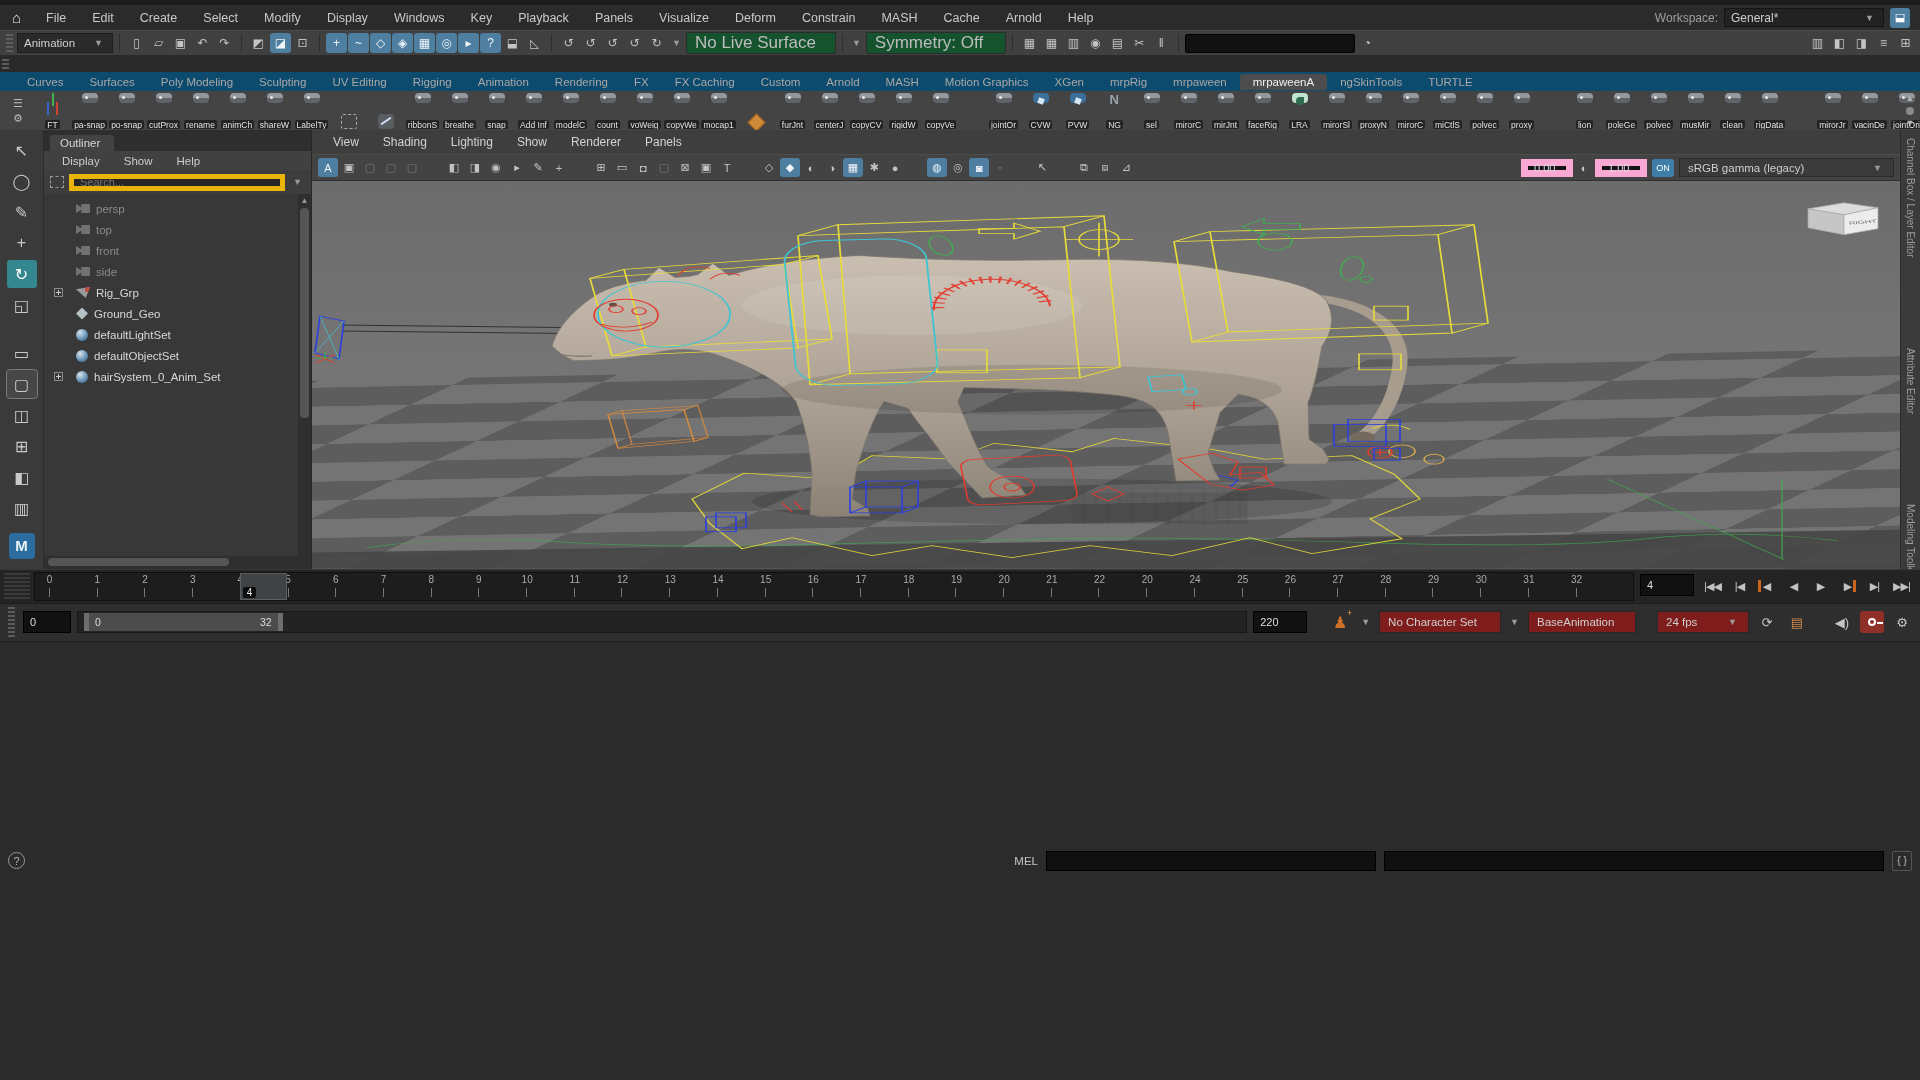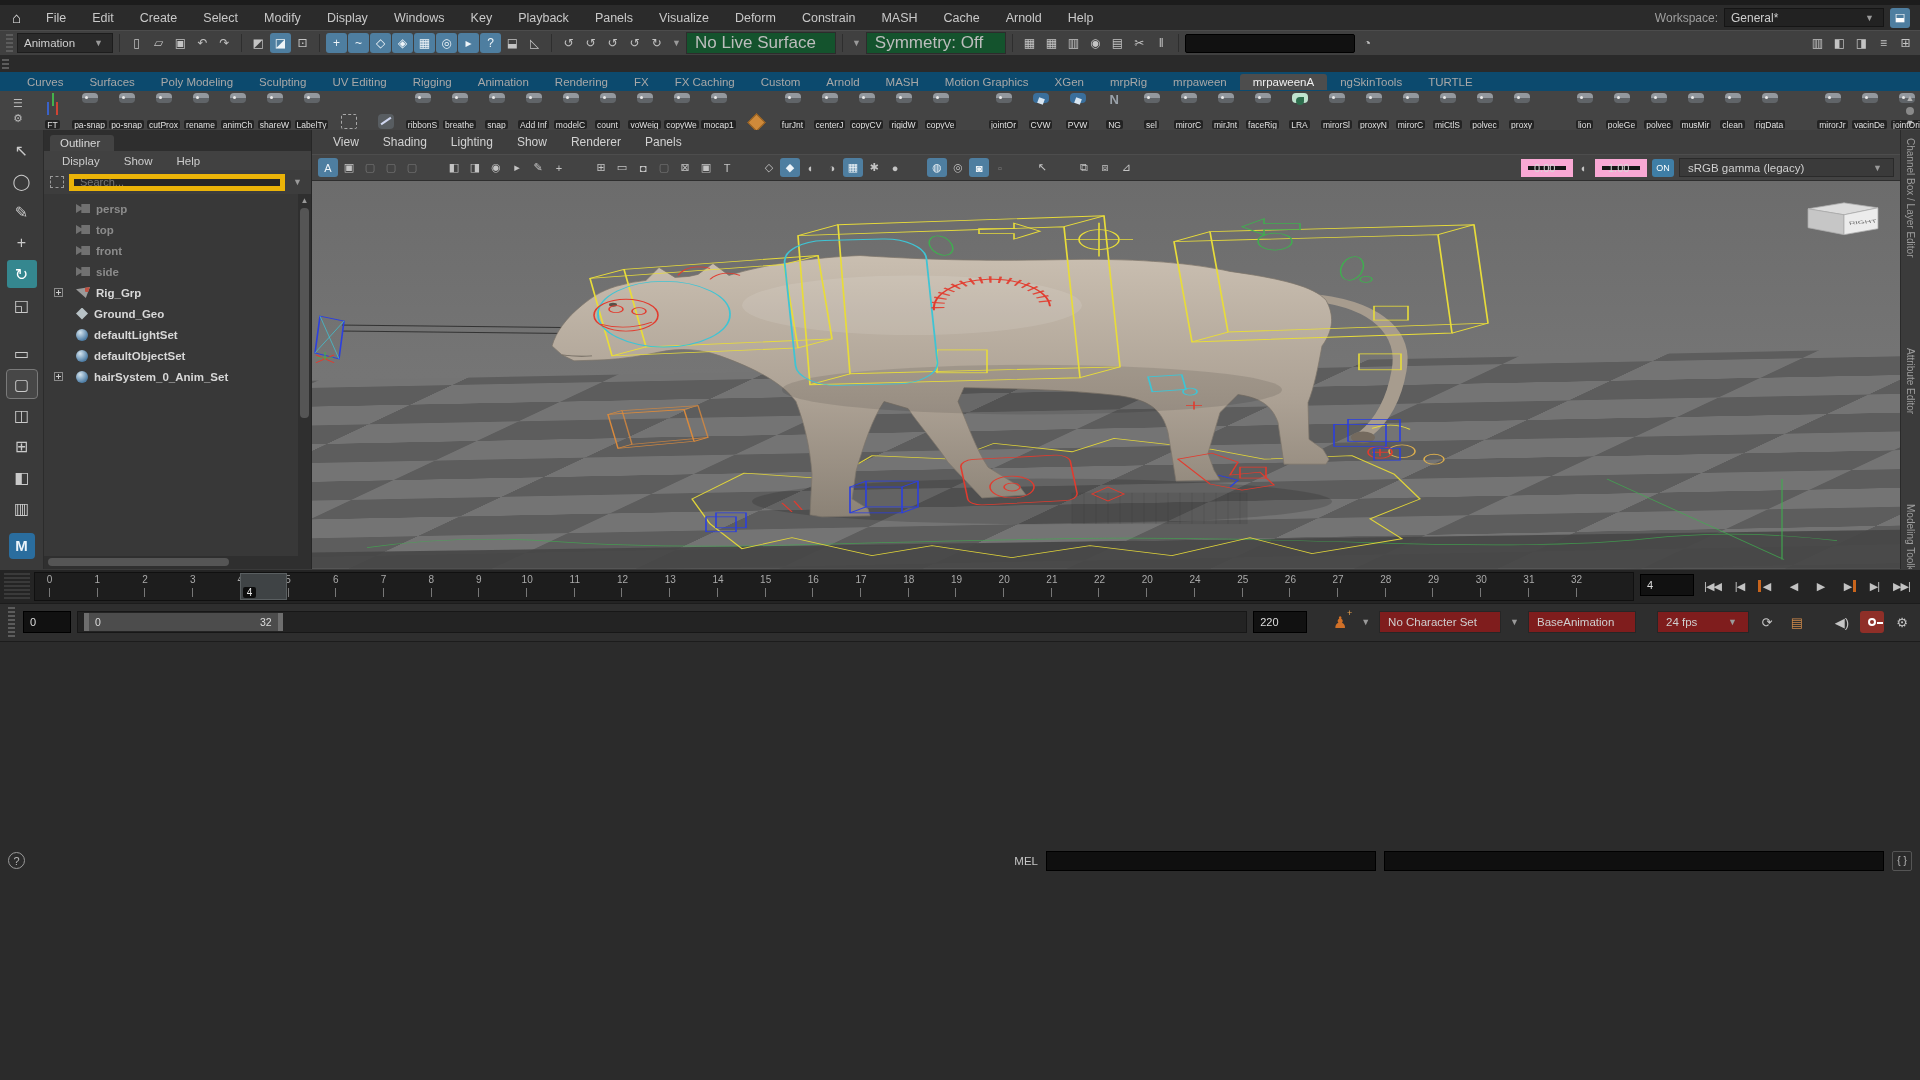--- a/index.html
+++ b/index.html
@@ -95,21 +95,21 @@
   .ol-tabbar { height:21px; background:#2e2e2e; display:flex; align-items:flex-end; padding-left:6px; }
   .ol-tab { background:#434343; color:#d8d8d8; padding:2px 14px 2px 10px; font-size:11.5px; border-radius:3px 3px 0 0; }
   .ol-menus { height:19px; background:#414141; display:flex; align-items:center; gap:4px; padding-left:8px; }
   .ol-menus .mitem { padding:0 10px; font-size:11.5px; color:#cdcdcd; }
   .ol-search { height:24px; display:flex; align-items:center; gap:5px; padding:0 6px; background:#3d3d3d; }
   .filter-ico { width:14px; height:12px; border:1px dashed #9a9a9a; flex:none; }
   .ol-search input { flex:1; height:17px; background:#262626; border:5px solid #eab308; color:#bbb;
     font-size:11px; padding:0 6px; }
   .ol-body { flex:1; display:flex; min-height:0; position:relative; }
   .ol-items { flex:1; padding:4px 0 0 10px; }
-  .oitem { height:21px; display:flex; align-items:center; gap:0; color:#d8d8d8; font-size:11.5px; cursor:default;font-weight:bold; }
+  .oitem { height:21px; display:flex; align-items:center; gap:0; color:#d8d8d8; font-size:11.5px; cursor:default; }
   .oitem .plus { width:9px; height:9px; border:1px solid #8a8a8a; margin-right:5px; position:relative; visibility:hidden; flex:none; }
   .oitem .plus::before { content:""; position:absolute; left:1px; top:3px; width:5px; height:1px; background:#ccc; }
   .oitem .plus::after  { content:""; position:absolute; left:3px; top:1px; width:1px; height:5px; background:#ccc; }
   .oitem.exp .plus { visibility:visible; }
   .oi { width:14px; height:11px; margin:0 6px 0 8px; flex:none; position:relative; }
   .oitem.cam .oi { background:#b9b9b9; clip-path:polygon(38% 8%,100% 8%,100% 92%,38% 92%,38% 62%,0 92%,0 8%,38% 38%); }
   .oitem.rig .oi { background:#9a9a9a; clip-path:polygon(0 20%,100% 0,70% 100%,30% 55%); }
   .oitem.rig .oi::after { content:""; position:absolute; right:0px; top:0px; width:5px; height:5px; background:#c05040; border-radius:1px; }
   .oitem.geo .oi { width:12px; height:12px; background:#b8c2c6; clip-path:polygon(50% 0,100% 50%,50% 100%,0 50%); }
   .oitem.set .oi { width:12px; height:12px; border-radius:50%; background:radial-gradient(circle at 35% 30%,#d4e4ee,#4f7ea6 70%); }

